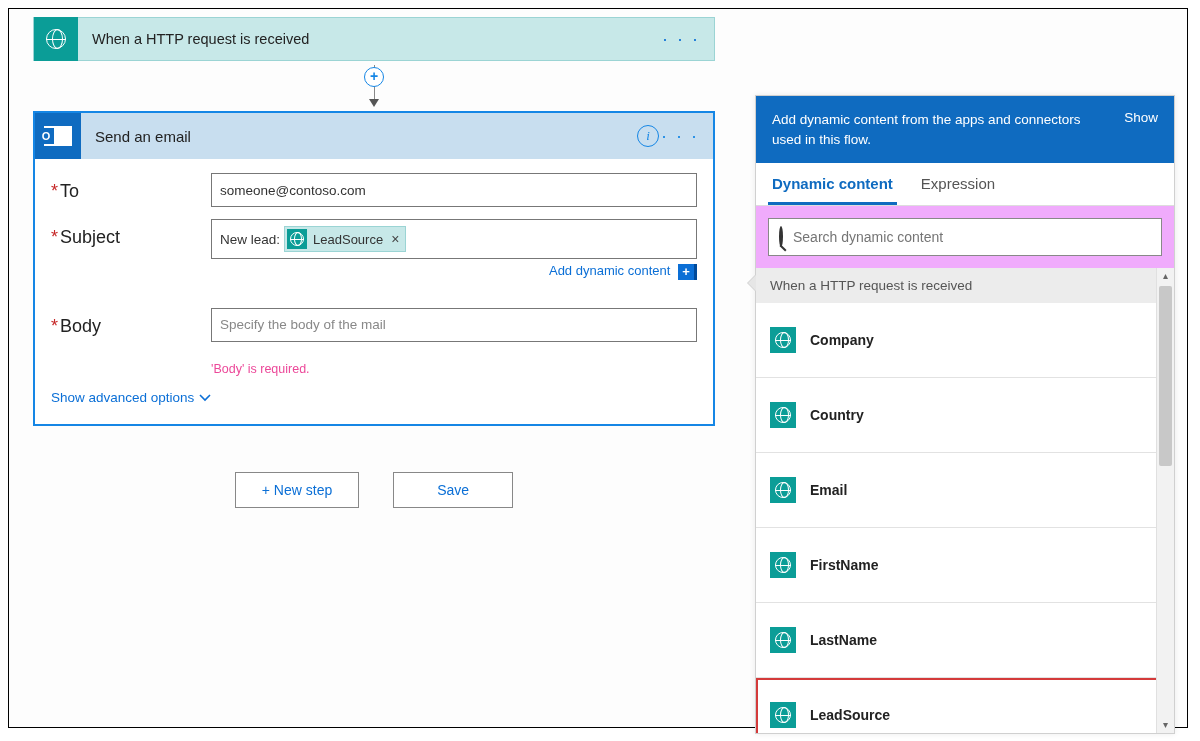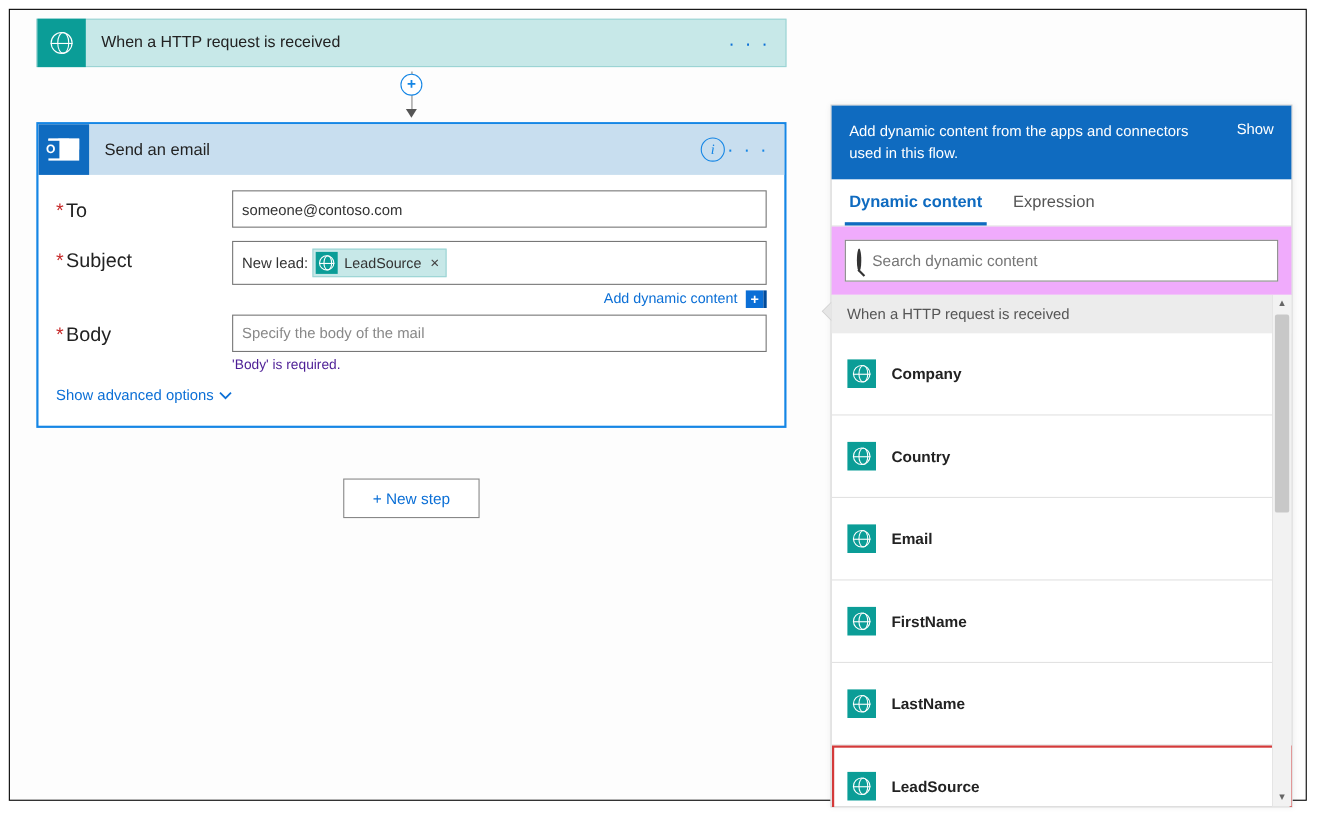--- a/index.html
+++ b/index.html
@@ -54,26 +54,26 @@
   display:flex; align-items:center; flex-wrap:wrap; gap:4px;
 }
 .placeholder { color:#888; }
 .token {
   display:inline-flex; align-items:center; background:#c7e8e8; border:1px solid #9bd4d4;
   padding:2px 6px 2px 2px; font-size:13px; gap:6px;
 }
 .token-ic { width:20px;height:20px;background:#0b9d97;display:flex;align-items:center;justify-content:center; }
 .token-x { font-size:14px; color:#444; cursor:pointer; margin-left:2px; }
 
-.add-dyn-row { text-align:right; font-size:13px; margin: 4px 0 2px; }
+.add-dyn-row { text-align:right; font-size:13px; margin: 4px 0 24px; }
 .add-dyn-link { color:#0b6fd6; cursor:pointer; }
 .add-dyn-badge { display:inline-block; background:#0b6fd6; color:#fff; width:16px;height:16px; text-align:center; line-height:16px; font-size:13px; font-weight:700; margin-left:4px; vertical-align:middle;}
 .add-dyn-bar { display:inline-block; width:3px; height:16px; background:#004a9a; vertical-align:middle; }
 
-.error-msg { color:#4c1d95; font-size:12.5px; margin-top:4px; }
+.error-msg { color:#ec4899; font-size:12.5px; margin-top:20px; }
 
 .adv-link { color:#0b6fd6; font-size:13.5px; cursor:pointer; display:inline-flex; align-items:center; gap:4px; margin-top:10px;}
 .chev { display:inline-block; transform:rotate(0deg); }
 
 .btn-row { display:flex; gap:34px; justify-content:center; margin-top:46px; }
 .btn {
   border:1px solid #888; background:#fff; padding:9px 26px; font-size:14px; color:#0b6fd6; cursor:pointer; min-width:120px;
 }
 .btn.plain { }
 
@@ -220,20 +220,21 @@
           <svg class="chev" width="14" height="14" viewBox="0 0 14 14">
               <path d="M2 5 L7 10 L12 5" fill="none" stroke="#0b6fd6" stroke-width="1.6"></path>
             </svg>
         </div>
 
       </div>
     </div>
 
     <div class="btn-row">
       <button class="btn">+ New step</button>
+      <button class="btn plain">Save</button>
     </div>
 
   </div>
 
   <div class="dyn-panel">
     <div class="dyn-pointer"></div>
 
     <div class="dyn-head">
       <div class="dyn-head-text">Add dynamic content from the apps and connectors used in this flow.</div>
       <div class="dyn-hide">Show</div>

